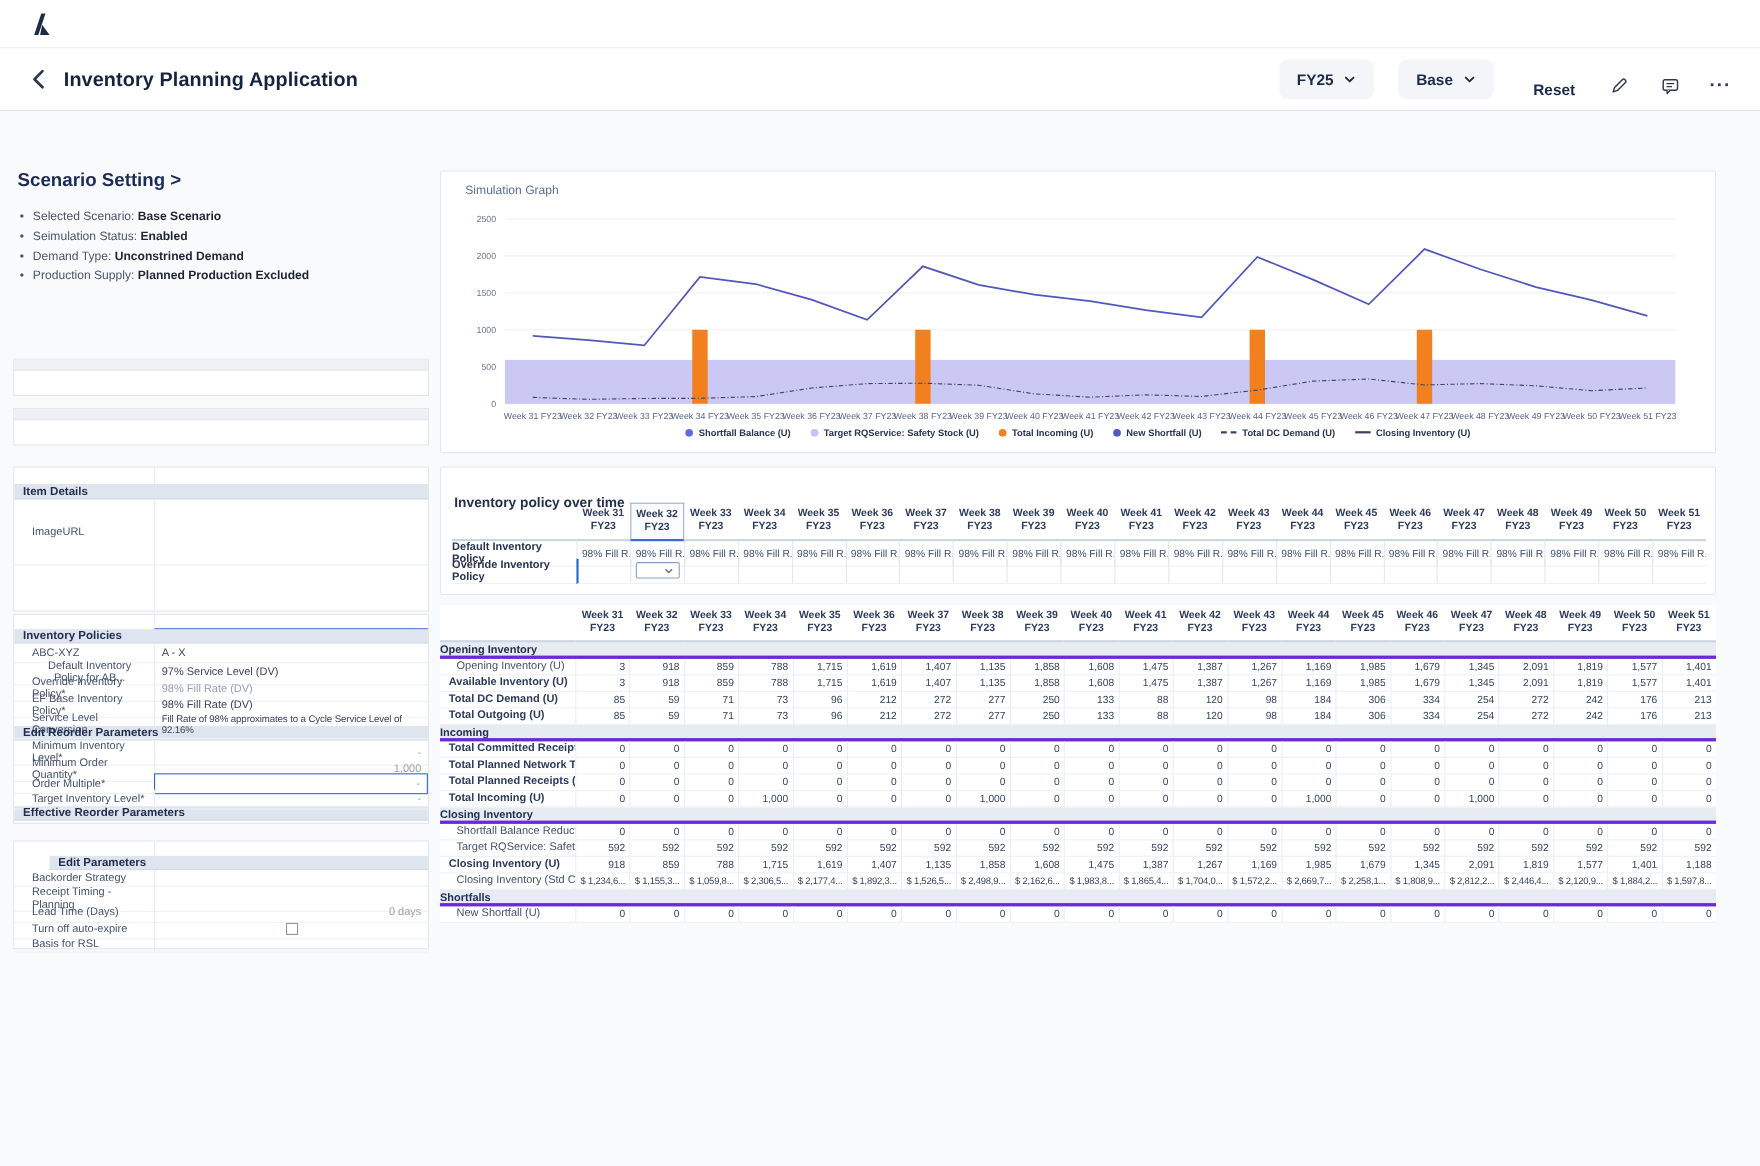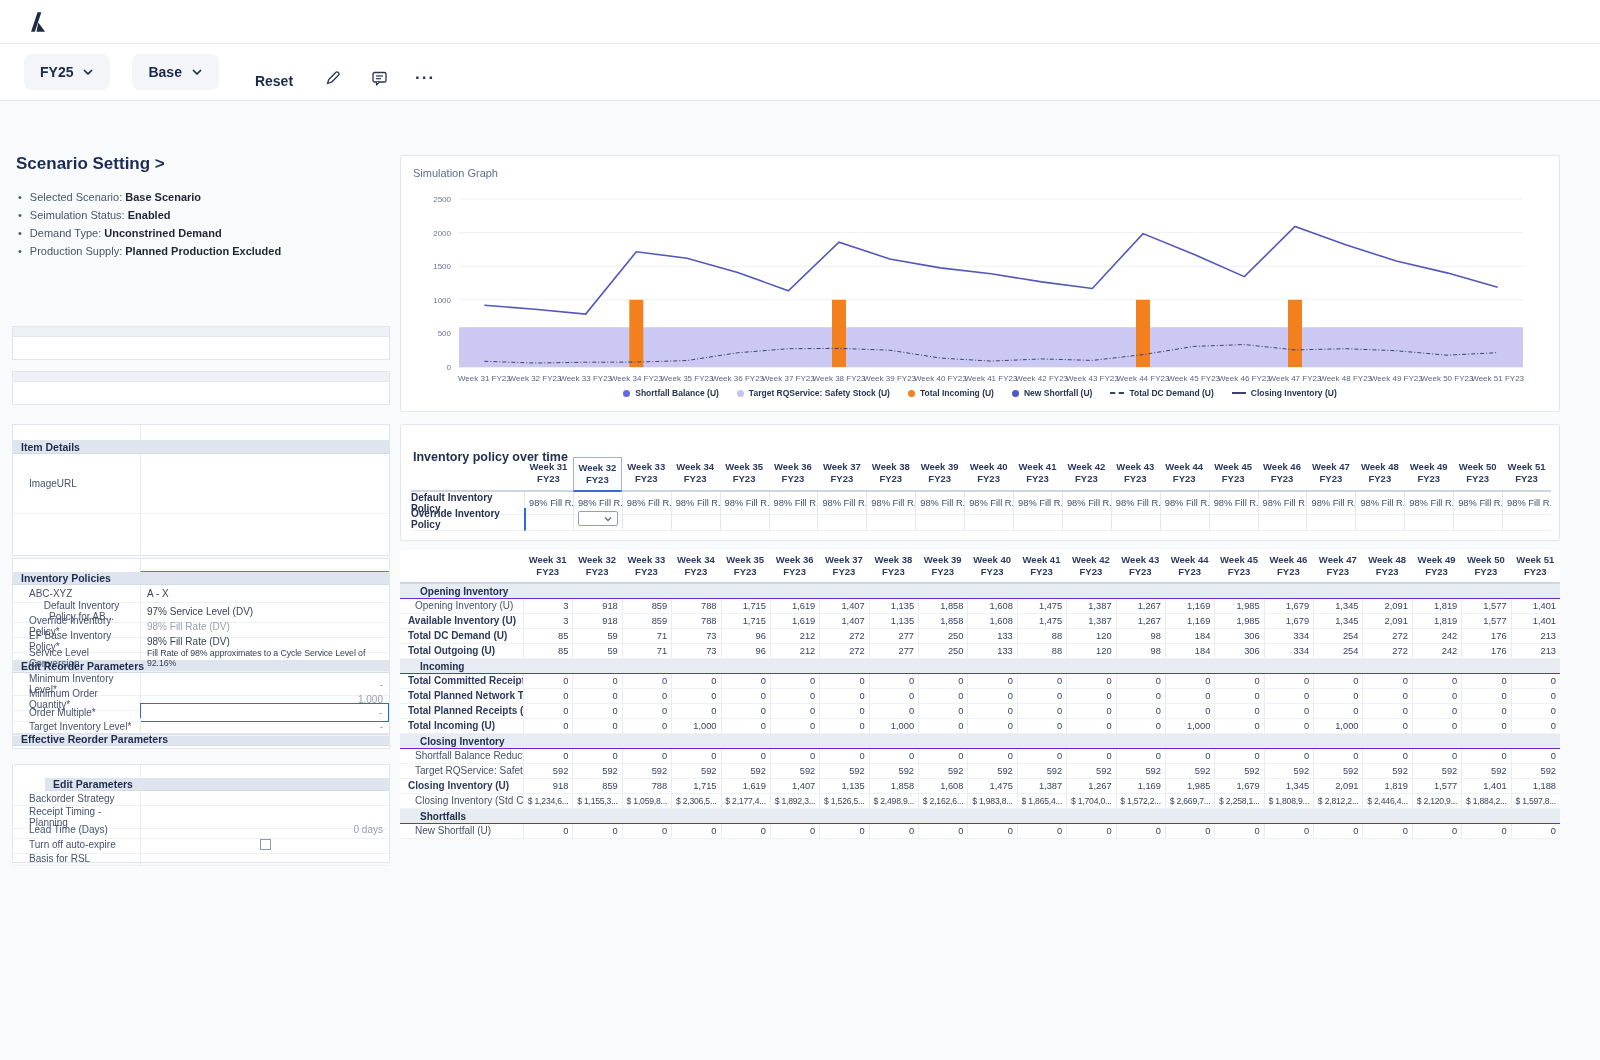--- a/index.html
+++ b/index.html
@@ -49,21 +49,21 @@
   .spacer-row .s2{border-left:1px solid #e7ebf1;}
   .spacer-row .s2.blueline{border-bottom:1px solid #5b79d8;}
   .checkbox{width:11px;height:11px;border:1px solid #8f98aa;background:#fff;margin:0 auto;}
 
   
   .card{background:#fff;border:1px solid #e4e8ee;border-radius:2px;position:absolute;left:0;width:1160px;}
   .card-title{font-size:11px;color:#5f6f8f;font-weight:500;}
 
   
   .sim-card{top:54px;height:257px;}
-  .sim-card .card-title{position:absolute;top:11px;left:12px;text-align:right;}
+  .sim-card .card-title{position:absolute;top:11px;left:22px;text-align:right;}
   .legend{position:absolute;left:0;top:232px;width:100%;display:flex;justify-content:center;gap:18px;
     font-size:8.5px;font-weight:700;color:#2a3350;align-items:center;}
   .leg-item{display:flex;align-items:center;gap:5px;}
   .leg-dot{width:7px;height:7px;border-radius:50%;display:inline-block;}
   .leg-dash{width:14px;border-top:2px dashed #3c4466;display:inline-block;}
   .leg-line{width:14px;border-top:2px solid #39406b;display:inline-block;}
 
   
   .policy-card{top:323px;height:117px;}
   .policy-title{position:absolute;top:25px;left:12px;font-size:12.5px;font-weight:700;color:#22304e;}
@@ -77,41 +77,47 @@
     padding:2px 2px 2px 4px;white-space:nowrap;overflow:hidden;display:flex;align-items:center;}
   .pt-cell.cursor{border-left:2px solid #2e6bd6;}
   .pt-select{width:100%;height:15px;border:1px solid #8aa0cc;border-radius:2px;background:#fff;
     display:flex;align-items:center;justify-content:flex-end;padding-right:4px;margin:1px 2px 1px 0;}
 
   
   .main-card{top:449px;background:#fff;border:none;}
   .mt-row{display:grid;grid-template-columns:123px repeat(21,1fr);}
   .mt-th{border-bottom:2px solid #cdd5e2;text-align:center;font-size:9.5px;font-weight:700;color:#2c3a5e;
     padding:4px 0 3px;line-height:1.3;}
-  .mt-group{background:#e7ecf3;border-bottom:1px solid #6d28d9;font-size:10px;font-weight:700;color:#22304e;
-    padding:2px 0 2px 20px;height:15px;line-height:11px;}
+  .mt-group{background:#e7ecf3;border-bottom:3px solid #6d28d9;font-size:10px;font-weight:700;color:#22304e;
+    padding:2px 0 2px 0;height:15px;line-height:11px;}
   .mt-label{font-size:10px;color:#2c3a5e;display:flex;align-items:center;padding-left:8px;border-bottom:1px solid #eef1f6;
     white-space:nowrap;overflow:hidden;}
   .mt-label.b{font-weight:700;}
   .mt-label.ind{padding-left:15px;color:#45526c;}
   .mt-cell{font-size:9.3px;color:#36425f;border-left:1px solid #e9edf3;border-bottom:1px solid #eef1f6;
     text-align:right;padding:2px 4px 2px 1px;white-space:nowrap;overflow:hidden;height:15px;line-height:11px;}
   .mt-cell.small{font-size:8.6px;letter-spacing:-0.2px;}
 </style>
 </head>
 <body>
 
 <div class="logo-bar">
   <svg width="26" height="26" viewBox="0 0 24 24">
     <polygon points="6.5,21 12.5,3 16,3 10,21" fill="#1f2a44"></polygon>
     <polygon points="13.2,12.5 19.5,21 11.5,21" fill="#1f2a44"></polygon>
   </svg>
 </div>
 
 <div class="header-bar">
+  <div class="header-left">
+    <svg class="hicon" width="18" height="18" viewBox="0 0 18 18">
+      <polyline points="11,3.5 5.5,9 11,14.5" fill="none" stroke="#2a3550" stroke-width="1.8" stroke-linecap="round" stroke-linejoin="round"></polyline>
+    </svg>
+    <h1 class="page-title">Inventory Planning Application</h1>
+  </div>
   <div class="header-right">
     <button class="pill">
       <span>FY25</span>
       <svg width="12" height="12" viewBox="0 0 12 12">
         <polyline points="2.5,4.5 6,8 9.5,4.5" fill="none" stroke="#1b2a4a" stroke-width="1.7" stroke-linecap="round" stroke-linejoin="round"></polyline>
       </svg>
     </button>
     <button class="pill">
       <span>Base</span>
       <svg width="12" height="12" viewBox="0 0 12 12">

